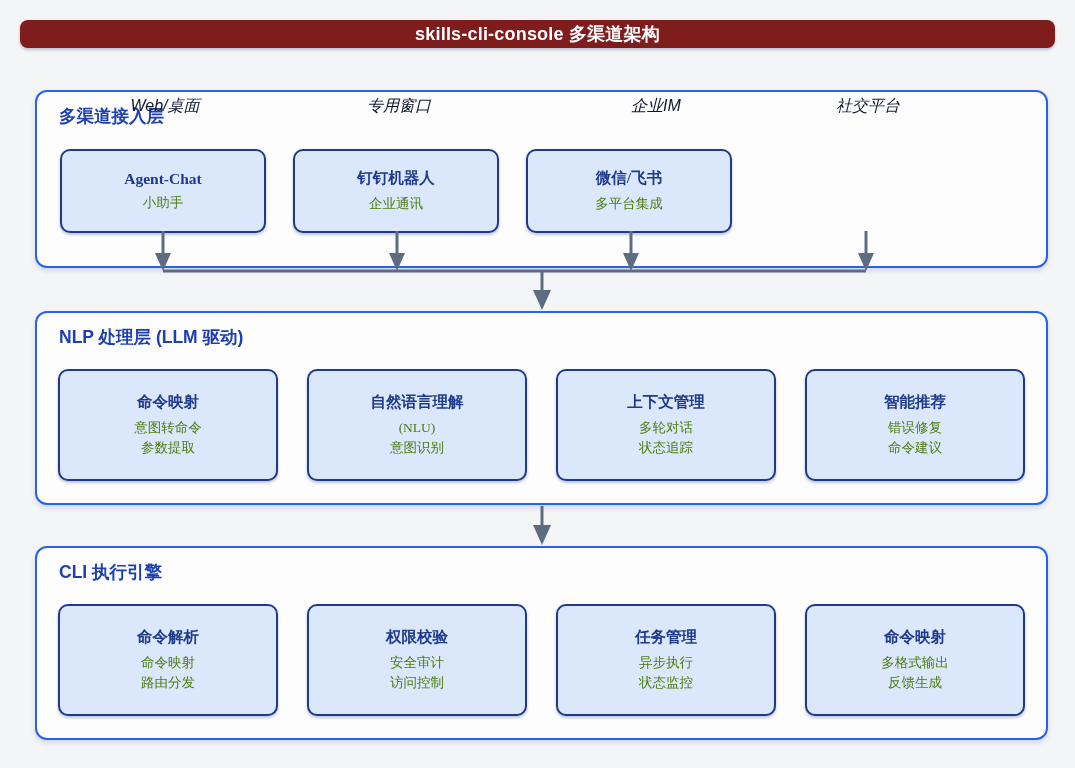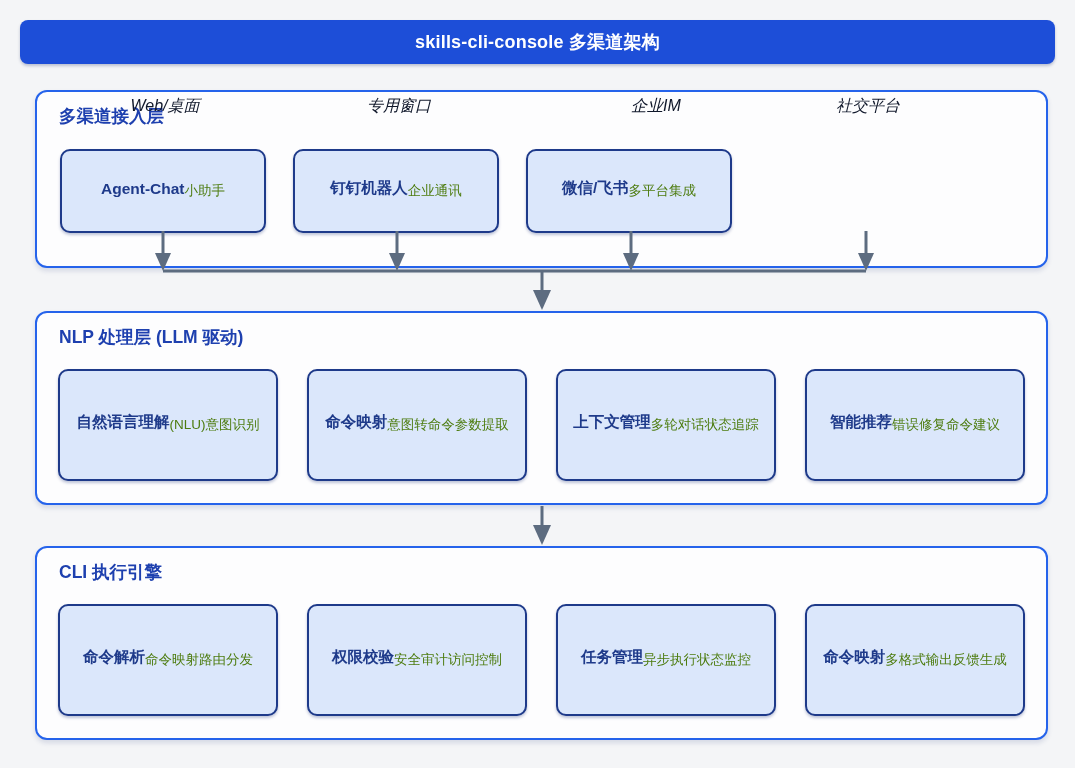--- a/index.html
+++ b/index.html
@@ -2,22 +2,22 @@
 <html><head>
 <meta charset="utf-8">
 <style>
   html,body{margin:0;padding:0;}
   .stage{
     position:relative;width:1075px;height:768px;background:#f4f5f7;
     font-family:"Liberation Sans","DejaVu Sans",sans-serif;overflow:hidden;
   }
   
   .header{
-    position:absolute;left:20px;top:20px;width:1035px;height:44px;
-    background:#1d4ed8;border-radius:8px;display:flex;align-items:center;justify-content:center;
+    position:absolute;left:20px;top:20px;width:1035px;height:28px;
+    background:#7f1d1d;border-radius:8px;display:flex;align-items:center;justify-content:center;
     box-shadow:0 2px 3px rgba(20,40,100,.25);
   }
   .header .title{color:#ffffff;font-weight:bold;font-size:18px;letter-spacing:.2px;}
   
   .layer{
     position:absolute;left:35px;width:1013px;box-sizing:border-box;
     background:#fdfdfe;border:2px solid #2563eb;border-radius:12px;
     box-shadow:0 3px 5px rgba(30,50,120,.14);
   }
   .layer1{top:90px;height:178px;}
@@ -31,22 +31,22 @@
     position:absolute;top:4px;width:170px;text-align:center;
     font-style:italic;font-size:16px;color:#0f172a;white-space:nowrap;
   }
   .cl-0{left:43px;} .cl-1{left:277px;} .cl-2{left:534px;} .cl-3{left:746px;}
   
   .row{position:absolute;display:flex;}
   .row-l1{left:23px;top:57px;gap:27px;}
   .row-l23{left:21px;right:21px;top:56px;justify-content:space-between;}
   .node{
     box-sizing:border-box;background:#dbe7fb;border:2px solid #1e3a8a;border-radius:10px;
-    display:flex;flex-direction:row;align-items:center;justify-content:center;
-    box-shadow:0 2px 3px rgba(30,50,120,.28);text-align:center;
+    display:flex;flex-direction:column;align-items:center;justify-content:center;
+    box-shadow:0 2px 3px rgba(30,50,120,.28);text-align:center;font-family:Liberation Serif, serif;
   }
   .node-sm{width:206px;height:84px;}
   .node-lg{width:220px;height:112px;}
   .node-title{font-size:15.5px;font-weight:bold;color:#1e3a8a;margin-bottom:5px;white-space:nowrap;}
   .node-sub{font-size:13.5px;color:#4d7c0f;line-height:20px;white-space:nowrap;}
   
   .arrows{position:absolute;left:0;top:0;z-index:5;pointer-events:none;}
 </style>
 </head>
 <body>
@@ -76,28 +76,28 @@
         <div class="node-title">微信/飞书</div>
         <div class="node-sub">多平台集成</div>
       </div>
     </div>
   </section>
 
   <section class="layer layer2">
     <h2 class="layer-title">NLP 处理层 (LLM 驱动)</h2>
     <div class="row row-l23">
       <div class="node node-lg">
+        <div class="node-title">命令映射</div>
+        <div class="node-sub">意图转命令</div>
+        <div class="node-sub">参数提取</div>
+      </div>
+      <div class="node node-lg">
         <div class="node-title">自然语言理解</div>
         <div class="node-sub">(NLU)</div>
         <div class="node-sub">意图识别</div>
-      </div>
-      <div class="node node-lg">
-        <div class="node-title">命令映射</div>
-        <div class="node-sub">意图转命令</div>
-        <div class="node-sub">参数提取</div>
       </div>
       <div class="node node-lg">
         <div class="node-title">上下文管理</div>
         <div class="node-sub">多轮对话</div>
         <div class="node-sub">状态追踪</div>
       </div>
       <div class="node node-lg">
         <div class="node-title">智能推荐</div>
         <div class="node-sub">错误修复</div>
         <div class="node-sub">命令建议</div>

